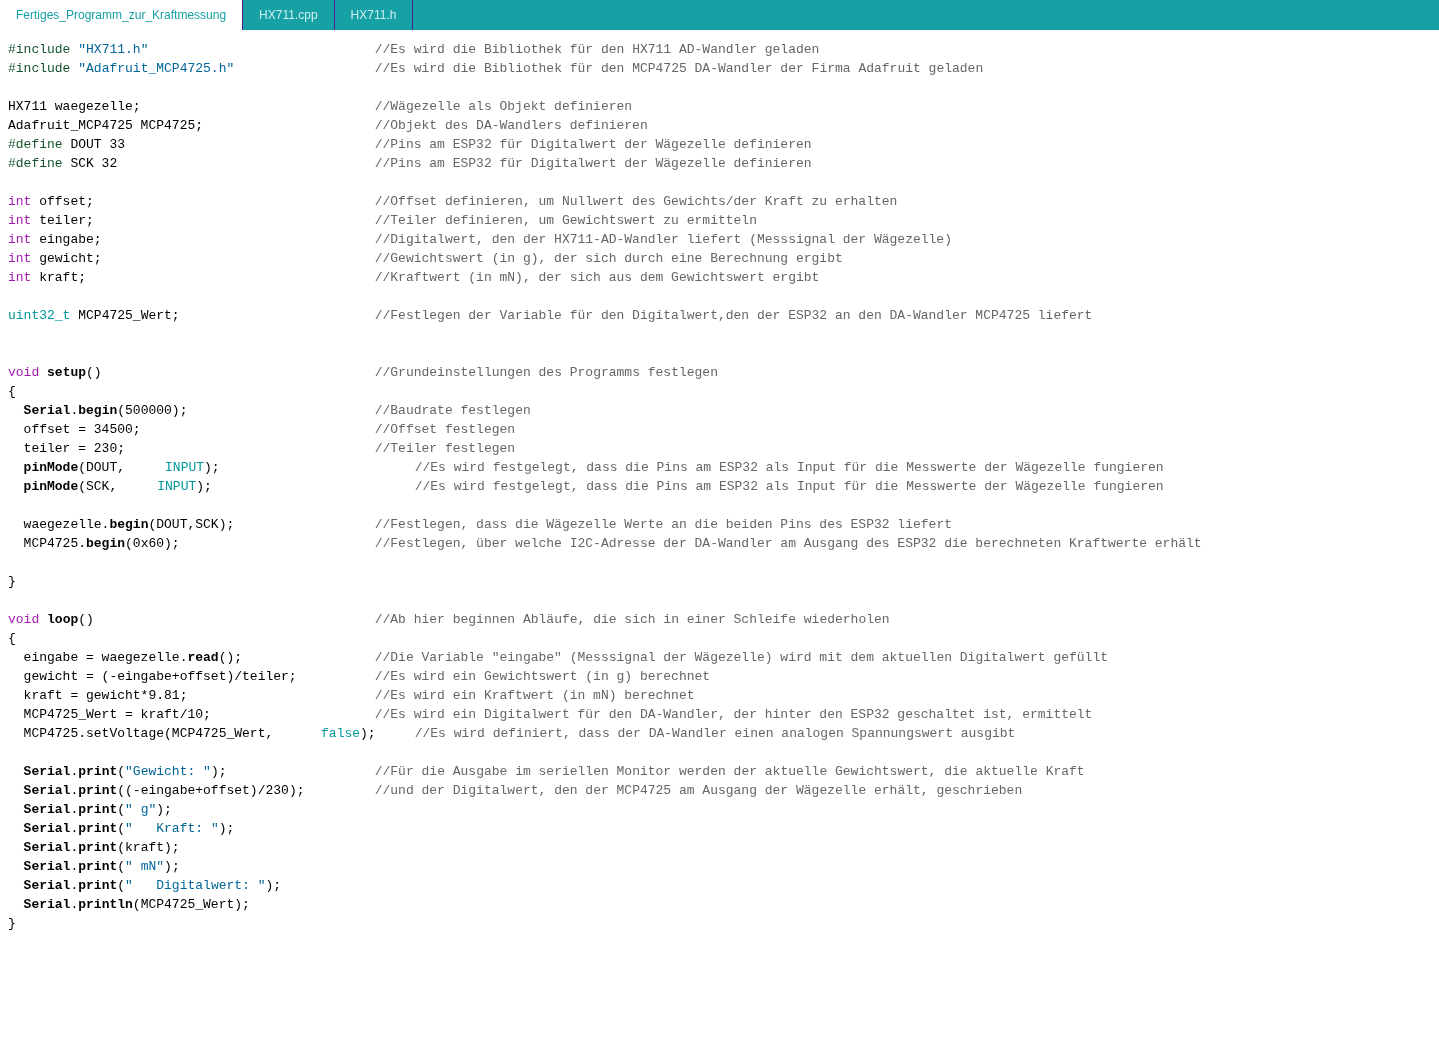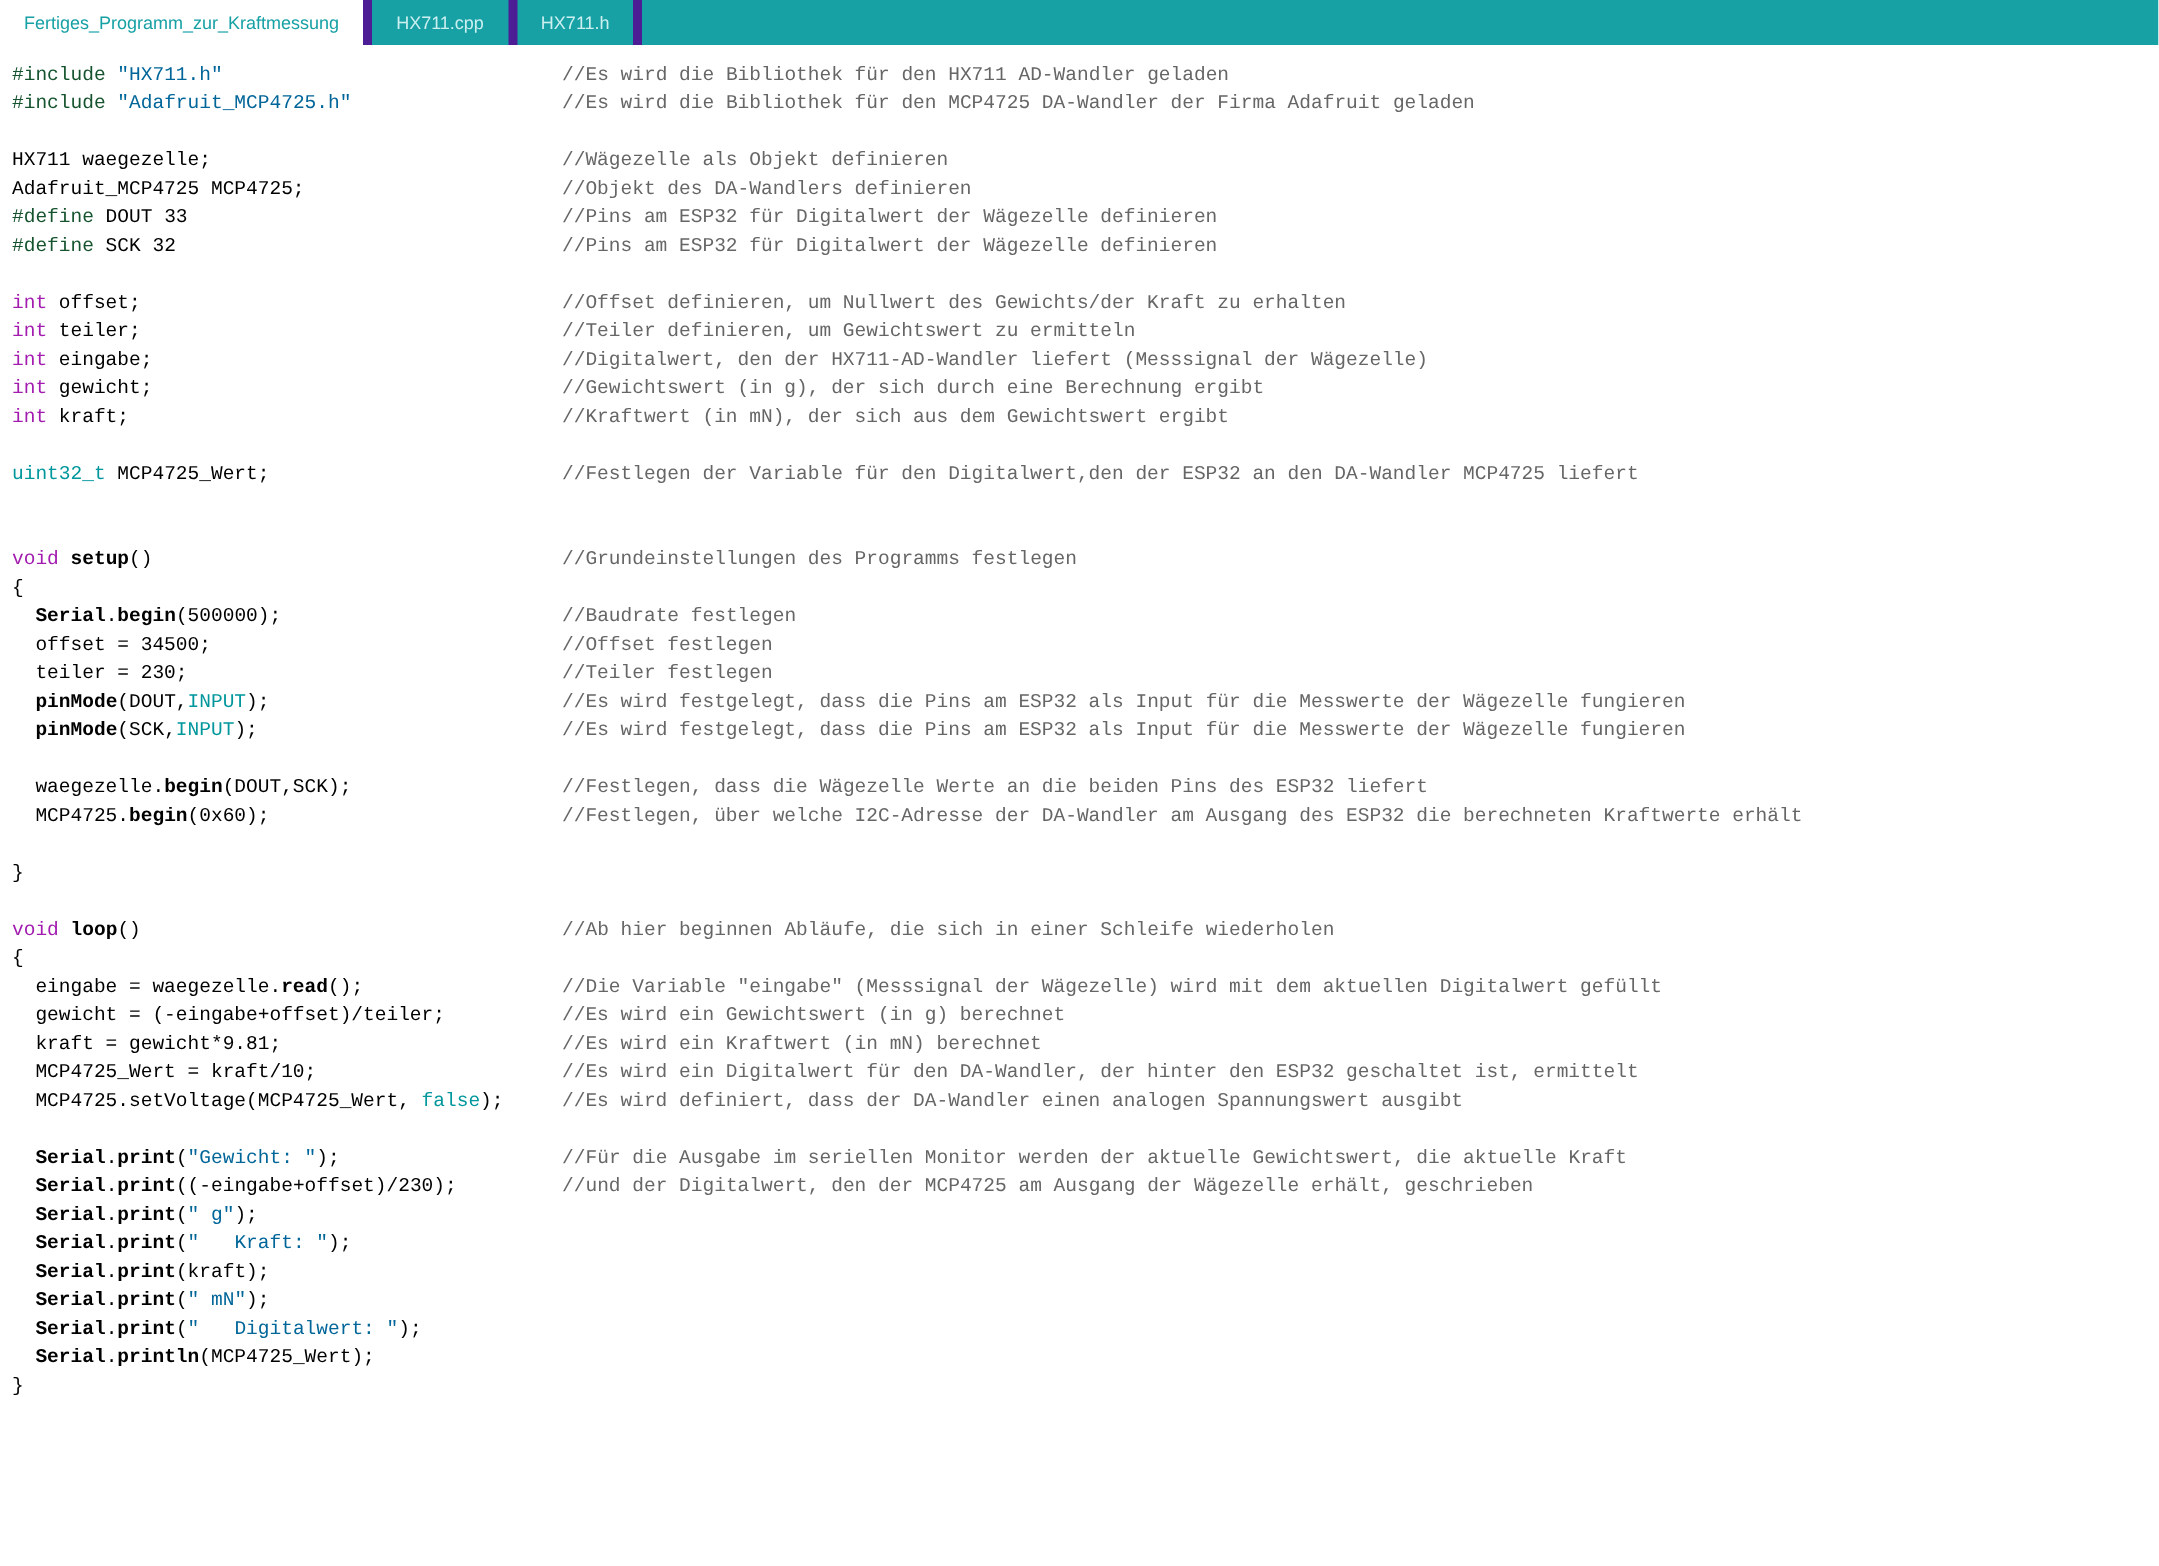--- a/index.html
+++ b/index.html
@@ -17,41 +17,41 @@
     align-items: stretch;
   }
   .tab {
     padding: 6px 16px;
     color: #cceff0;
     cursor: pointer;
     font-family: Arial, sans-serif;
     font-size: 12px;
     display: flex;
     align-items: center;
-    border-right: 6px solid #4c1d95;
+    border-right: 1px solid #4c1d95;
   }
   .tab.active {
     background: #ffffff;
     color: #17a1a5;
     font-weight: 500;
   }
   .editor {
     padding: 10px 8px;
     white-space: pre;
     line-height: 19px;
     color: #000000;
   }
   .line { display: block; min-height: 19px; }
   .c-keyword { color: #a21caf; }
   .c-preproc { color: #14532d; }
   .c-string  { color: #006699; }
   .c-comment { color: #666666; text-align: right; }
   .c-func    { color: #000000; font-weight: bold; }
   .c-type    { color: #00979c; }
-  .c-const   { color: #00979c; }
+  .c-const   { color: #00979c; margin-left: 40px; }
 </style>
 </head>
 <body>
 
 <div class="tabbar">
     <div class="tab active">Fertiges_Programm_zur_Kraftmessung</div>
     <div class="tab">HX711.cpp</div>
     <div class="tab">HX711.h</div>
   </div>
 <div class="editor"><span class="line"><span class="c-preproc">#include</span><span> </span><span class="c-string">"HX711.h"</span><span>                             </span><span class="c-comment">//Es wird die Bibliothek für den HX711 AD-Wandler geladen</span></span><span class="line"><span class="c-preproc">#include</span><span> </span><span class="c-string">"Adafruit_MCP4725.h"</span><span>                  </span><span class="c-comment">//Es wird die Bibliothek für den MCP4725 DA-Wandler der Firma Adafruit geladen</span></span><span class="line">&nbsp;</span><span class="line"><span>HX711 waegezelle;                              </span><span class="c-comment">//Wägezelle als Objekt definieren</span></span><span class="line"><span>Adafruit_MCP4725 MCP4725;                      </span><span class="c-comment">//Objekt des DA-Wandlers definieren</span></span><span class="line"><span class="c-preproc">#define</span><span> DOUT 33                                </span><span class="c-comment">//Pins am ESP32 für Digitalwert der Wägezelle definieren</span></span><span class="line"><span class="c-preproc">#define</span><span> SCK 32                                 </span><span class="c-comment">//Pins am ESP32 für Digitalwert der Wägezelle definieren</span></span><span class="line">&nbsp;</span><span class="line"><span class="c-keyword">int</span><span> offset;                                    </span><span class="c-comment">//Offset definieren, um Nullwert des Gewichts/der Kraft zu erhalten</span></span><span class="line"><span class="c-keyword">int</span><span> teiler;                                    </span><span class="c-comment">//Teiler definieren, um Gewichtswert zu ermitteln</span></span><span class="line"><span class="c-keyword">int</span><span> eingabe;                                   </span><span class="c-comment">//Digitalwert, den der HX711-AD-Wandler liefert (Messsignal der Wägezelle)</span></span><span class="line"><span class="c-keyword">int</span><span> gewicht;                                   </span><span class="c-comment">//Gewichtswert (in g), der sich durch eine Berechnung ergibt</span></span><span class="line"><span class="c-keyword">int</span><span> kraft;                                     </span><span class="c-comment">//Kraftwert (in mN), der sich aus dem Gewichtswert ergibt</span></span><span class="line">&nbsp;</span><span class="line"><span class="c-type">uint32_t</span><span> MCP4725_Wert;                         </span><span class="c-comment">//Festlegen der Variable für den Digitalwert,den der ESP32 an den DA-Wandler MCP4725 liefert</span></span><span class="line">&nbsp;</span><span class="line">&nbsp;</span><span class="line"><span class="c-keyword">void</span><span> </span><span class="c-func">setup</span><span>()                                   </span><span class="c-comment">//Grundeinstellungen des Programms festlegen</span></span><span class="line"><span>{</span></span><span class="line"><span>  </span><span class="c-func">Serial</span><span>.</span><span class="c-func">begin</span><span>(500000);                        </span><span class="c-comment">//Baudrate festlegen</span></span><span class="line"><span>  offset = 34500;                              </span><span class="c-comment">//Offset festlegen</span></span><span class="line"><span>  teiler = 230;                                </span><span class="c-comment">//Teiler festlegen</span></span><span class="line"><span>  </span><span class="c-func">pinMode</span><span>(DOUT,</span><span class="c-const">INPUT</span><span>);                         </span><span class="c-comment">//Es wird festgelegt, dass die Pins am ESP32 als Input für die Messwerte der Wägezelle fungieren</span></span><span class="line"><span>  </span><span class="c-func">pinMode</span><span>(SCK,</span><span class="c-const">INPUT</span><span>);                          </span><span class="c-comment">//Es wird festgelegt, dass die Pins am ESP32 als Input für die Messwerte der Wägezelle fungieren</span></span><span class="line">&nbsp;</span><span class="line"><span>  waegezelle.</span><span class="c-func">begin</span><span>(DOUT,SCK);                  </span><span class="c-comment">//Festlegen, dass die Wägezelle Werte an die beiden Pins des ESP32 liefert</span></span><span class="line"><span>  MCP4725.</span><span class="c-func">begin</span><span>(0x60);                         </span><span class="c-comment">//Festlegen, über welche I2C-Adresse der DA-Wandler am Ausgang des ESP32 die berechneten Kraftwerte erhält</span></span><span class="line">&nbsp;</span><span class="line"><span>}</span></span><span class="line">&nbsp;</span><span class="line"><span class="c-keyword">void</span><span> </span><span class="c-func">loop</span><span>()                                    </span><span class="c-comment">//Ab hier beginnen Abläufe, die sich in einer Schleife wiederholen</span></span><span class="line"><span>{</span></span><span class="line"><span>  eingabe = waegezelle.</span><span class="c-func">read</span><span>();                 </span><span class="c-comment">//Die Variable "eingabe" (Messsignal der Wägezelle) wird mit dem aktuellen Digitalwert gefüllt</span></span><span class="line"><span>  gewicht = (-eingabe+offset)/teiler;          </span><span class="c-comment">//Es wird ein Gewichtswert (in g) berechnet</span></span><span class="line"><span>  kraft = gewicht*9.81;                        </span><span class="c-comment">//Es wird ein Kraftwert (in mN) berechnet</span></span><span class="line"><span>  MCP4725_Wert = kraft/10;                     </span><span class="c-comment">//Es wird ein Digitalwert für den DA-Wandler, der hinter den ESP32 geschaltet ist, ermittelt</span></span><span class="line"><span>  MCP4725.setVoltage(MCP4725_Wert, </span><span class="c-const">false</span><span>);     </span><span class="c-comment">//Es wird definiert, dass der DA-Wandler einen analogen Spannungswert ausgibt</span></span><span class="line">&nbsp;</span><span class="line"><span>  </span><span class="c-func">Serial</span><span>.</span><span class="c-func">print</span><span>(</span><span class="c-string">"Gewicht: "</span><span>);                   </span><span class="c-comment">//Für die Ausgabe im seriellen Monitor werden der aktuelle Gewichtswert, die aktuelle Kraft</span></span><span class="line"><span>  </span><span class="c-func">Serial</span><span>.</span><span class="c-func">print</span><span>((-eingabe+offset)/230);         </span><span class="c-comment">//und der Digitalwert, den der MCP4725 am Ausgang der Wägezelle erhält, geschrieben</span></span><span class="line"><span>  </span><span class="c-func">Serial</span><span>.</span><span class="c-func">print</span><span>(</span><span class="c-string">" g"</span><span>);</span></span><span class="line"><span>  </span><span class="c-func">Serial</span><span>.</span><span class="c-func">print</span><span>(</span><span class="c-string">"   Kraft: "</span><span>);</span></span><span class="line"><span>  </span><span class="c-func">Serial</span><span>.</span><span class="c-func">print</span><span>(kraft);</span></span><span class="line"><span>  </span><span class="c-func">Serial</span><span>.</span><span class="c-func">print</span><span>(</span><span class="c-string">" mN"</span><span>);</span></span><span class="line"><span>  </span><span class="c-func">Serial</span><span>.</span><span class="c-func">print</span><span>(</span><span class="c-string">"   Digitalwert: "</span><span>);</span></span><span class="line"><span>  </span><span class="c-func">Serial</span><span>.</span><span class="c-func">println</span><span>(MCP4725_Wert);</span></span><span class="line"><span>}</span></span></div>

